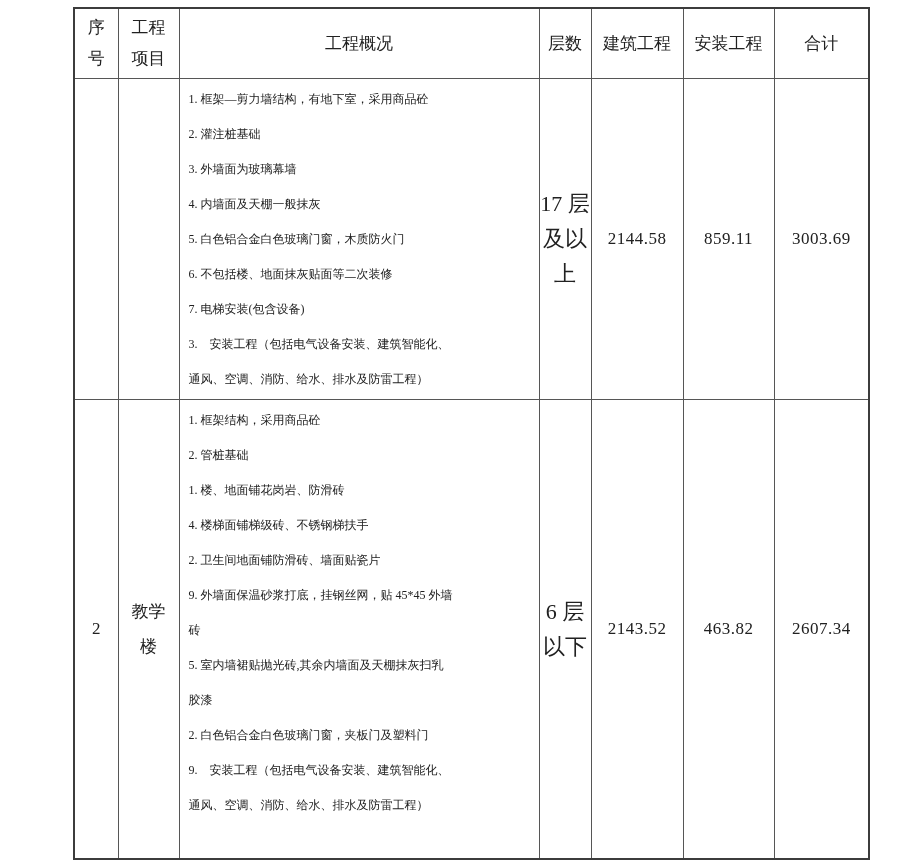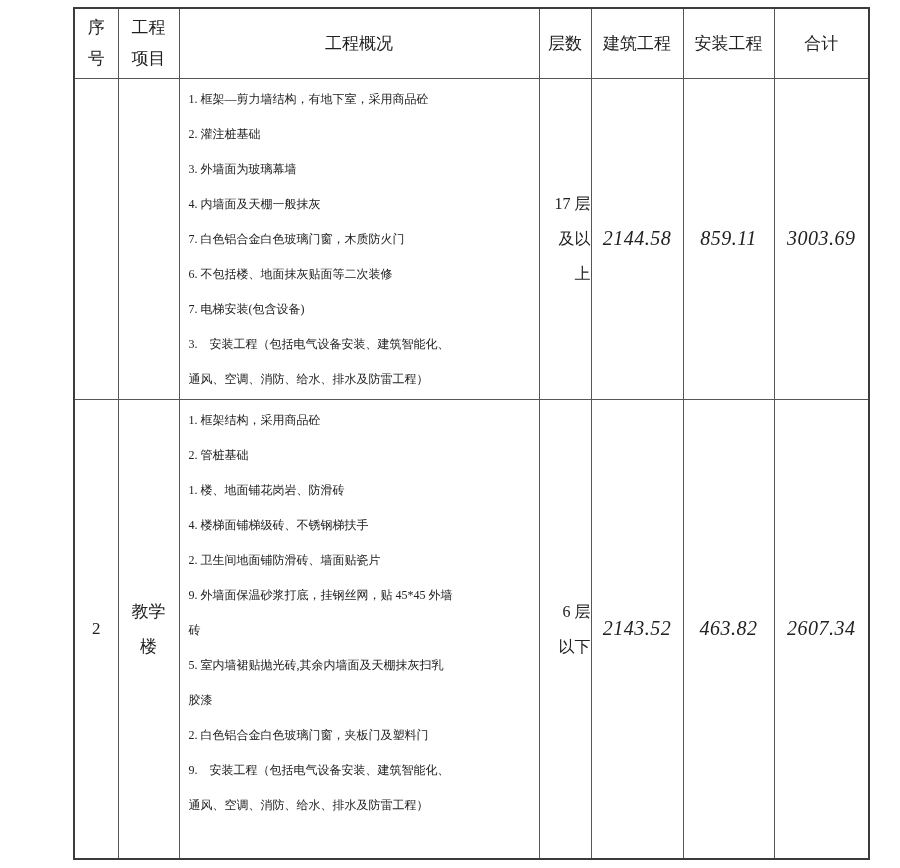--- a/index.html
+++ b/index.html
@@ -42,29 +42,27 @@
   tr.header-row { height: 70px; }
   tr.data-row-1 { height: 321px; }
   tr.data-row-2 { height: 460px; }
 
   th.hdr {
     font-size: 17px;
     line-height: 31px;
     white-space: pre-line;
   }
   td.num-cell {
-    font-size: 20px;
+    font-size: 17px;
     letter-spacing: 0.5px;
-    font-style: italic;
   }
   td.floors-cell {
-    font-size: 16px;
+    font-size: 22px;
     line-height: 35px;
     white-space: pre-line;
-    text-align: right;
   }
   td.serial-cell {
     font-size: 17px;
   }
   td.project-cell {
     font-size: 17px;
     line-height: 35px;
     white-space: pre-line;
   }
   td.overview-cell {
@@ -107,21 +105,21 @@
     </thead>
     <tbody>
       <tr class="data-row-1">
         <td class="serial-cell"></td>
         <td class="project-cell"></td>
         <td class="overview-cell">
           <div class="ov-line">1. 框架—剪力墙结构，有地下室，采用商品砼</div>
           <div class="ov-line">2. 灌注桩基础</div>
           <div class="ov-line">3. 外墙面为玻璃幕墙</div>
           <div class="ov-line">4. 内墙面及天棚一般抹灰</div>
-          <div class="ov-line">7. 白色铝合金白色玻璃门窗，木质防火门</div>
+          <div class="ov-line">5. 白色铝合金白色玻璃门窗，木质防火门</div>
           <div class="ov-line">6. 不包括楼、地面抹灰贴面等二次装修</div>
           <div class="ov-line">7. 电梯安装(包含设备)</div>
           <div class="ov-line">3.　安装工程（包括电气设备安装、建筑智能化、
 通风、空调、消防、给水、排水及防雷工程）</div>
         </td>
         <td class="floors-cell">17 层
 及以
 上</td>
         <td class="num-cell">2144.58</td>
         <td class="num-cell">859.11</td>

